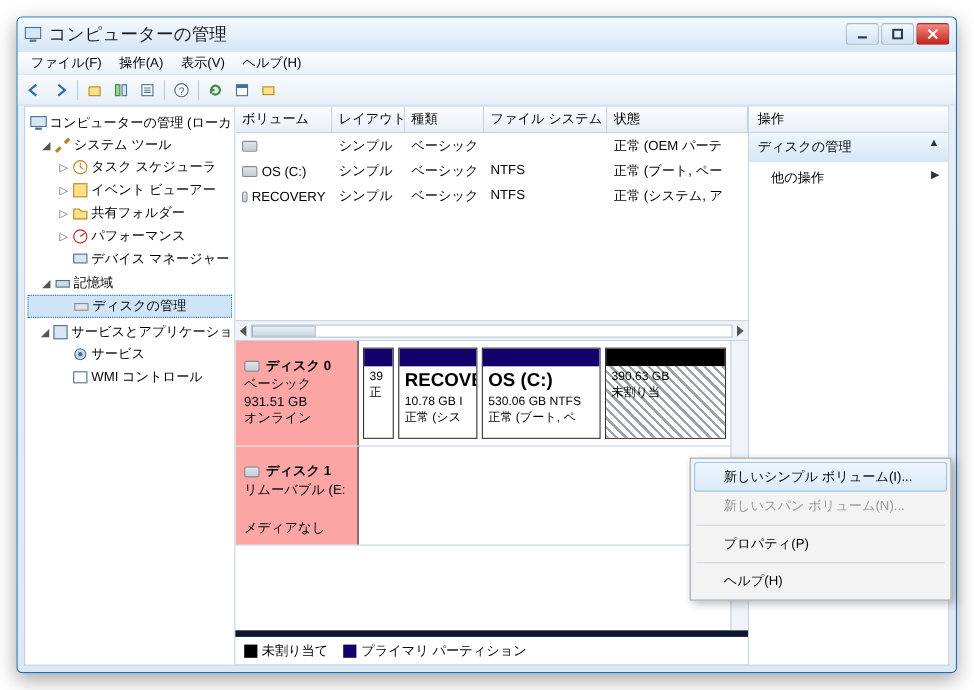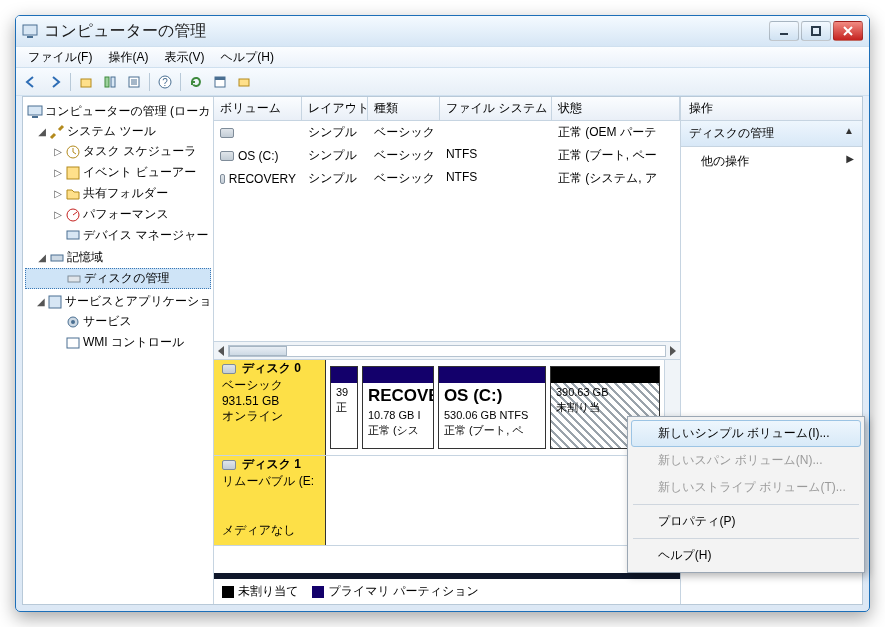--- a/index.html
+++ b/index.html
@@ -71,36 +71,36 @@
   .tree .row.selected { background:#cfe4f7; border:1px dotted #3a78b5; }
   .tree .twisty { width:10px; text-align:center; color:#555; font-size:10px;}
   .tree .indent-1 { padding-left: 12px; }
   .tree .indent-2 { padding-left: 28px; }
   .ticon { width:16px; height:16px; flex:0 0 16px;}
 
   .center-pane { flex:1; display:flex; flex-direction: column; border-right:1px solid #c6d4e1;}
   .grid-header { display:flex; background:linear-gradient(#fbfdff,#e9eff7); border-bottom:1px solid #c6d4e1; }
   .gh { padding: 3px 6px; border-right:1px solid #c6d4e1; font-size:12px; white-space:nowrap; overflow:hidden;}
   .gh.c0{width:88px;} .gh.c1{width:66px;} .gh.c2{width:72px;} .gh.c3{width:112px;} .gh.c4{flex:1;}
-  .grid-body { height: 220px; overflow:hidden; }
+  .grid-body { height: 170px; overflow:hidden; }
   .grid-row { display:flex; padding:1px 0; }
   .gc { padding: 2px 6px; white-space:nowrap; overflow:hidden;}
   .gc.c0{width:88px; display:flex; align-items:center; gap:4px;} .gc.c1{width:66px;} .gc.c2{width:72px;} .gc.c3{width:112px;} .gc.c4{flex:1;}
   .drive-glyph { width:14px; height:10px; background:linear-gradient(#e0e5ea,#c3cdd6); border:1px solid #7f8c99; border-radius:2px;}
 
   .hscroll { height:18px; background:#f0f4f8; border-top:1px solid #c6d4e1; display:flex; align-items:center; padding:0 4px; gap:4px;}
   .hscroll .thumb { flex:1; height:12px; border:1px solid #b5c3d0; background:#fff; position:relative;}
   .hscroll .thumb::after{content:""; position:absolute; left:0; top:0; bottom:0; width:56px; background:linear-gradient(#e8eef5,#cdd9e4); border:1px solid #a6b5c3;}
   .tri { width:0;height:0;border-top:5px solid transparent;border-bottom:5px solid transparent;}
   .tri.l{border-right:6px solid #555;} .tri.r{border-left:6px solid #555;}
 
   .disk-area { flex:1; border-top:1px solid #c6d4e1; overflow:hidden; position:relative; padding-right:16px;}
   .disk-scroll { position:absolute; right:0; top:0; bottom:0; width:16px; background:#f0f4f8; border-left:1px solid #c6d4e1;}
   .disk-row { display:flex; border-bottom:1px solid #c6d4e1; }
-  .disk-label { width:112px; padding:0 8px; border-right:1px solid #333; background:#fde047;}
+  .disk-label { width:112px; padding:14px 8px; border-right:1px solid #333; background:#fca5a5;}
   .disk-label .dt { display:flex; align-items:center; gap:6px; font-weight:bold; }
   .disk-parts { flex:1; display:flex; align-items: stretch; padding:6px 0;}
   .part { border:1px solid #333; margin-right:4px; display:flex; flex-direction:column; overflow:hidden;}
   .part .bar { height:16px; }
   .part .body { padding:2px 5px; font-size:11px; line-height:1.35; white-space:nowrap; overflow:hidden;}
   .part .body b { font-size:17px; }
   .bar.navy { background:#13006b; }
   .bar.black { background:#000; }
   .hatched {
     background-image: repeating-linear-gradient(45deg,#9aa3ab 0,#9aa3ab 2px,#fff 2px,#fff 6px);
@@ -466,18 +466,17 @@
           <span>他の操作</span>
           <span class="arrow-r">▶</span>
         </div>
     </div>
   </div>
 </div>
 
 <div class="ctx-menu">
   <div class="ctx-item hover">新しいシンプル ボリューム(I)...</div>
   <div class="ctx-item disabled">新しいスパン ボリューム(N)...</div>
-  <div class="ctx-item disabled">新しいストライプ ボリューム(T)...</div>
   <div class="ctx-sep"></div>
   <div class="ctx-item">プロパティ(P)</div>
   <div class="ctx-sep"></div>
   <div class="ctx-item">ヘルプ(H)</div>
 </div>
 
 </body></html>

